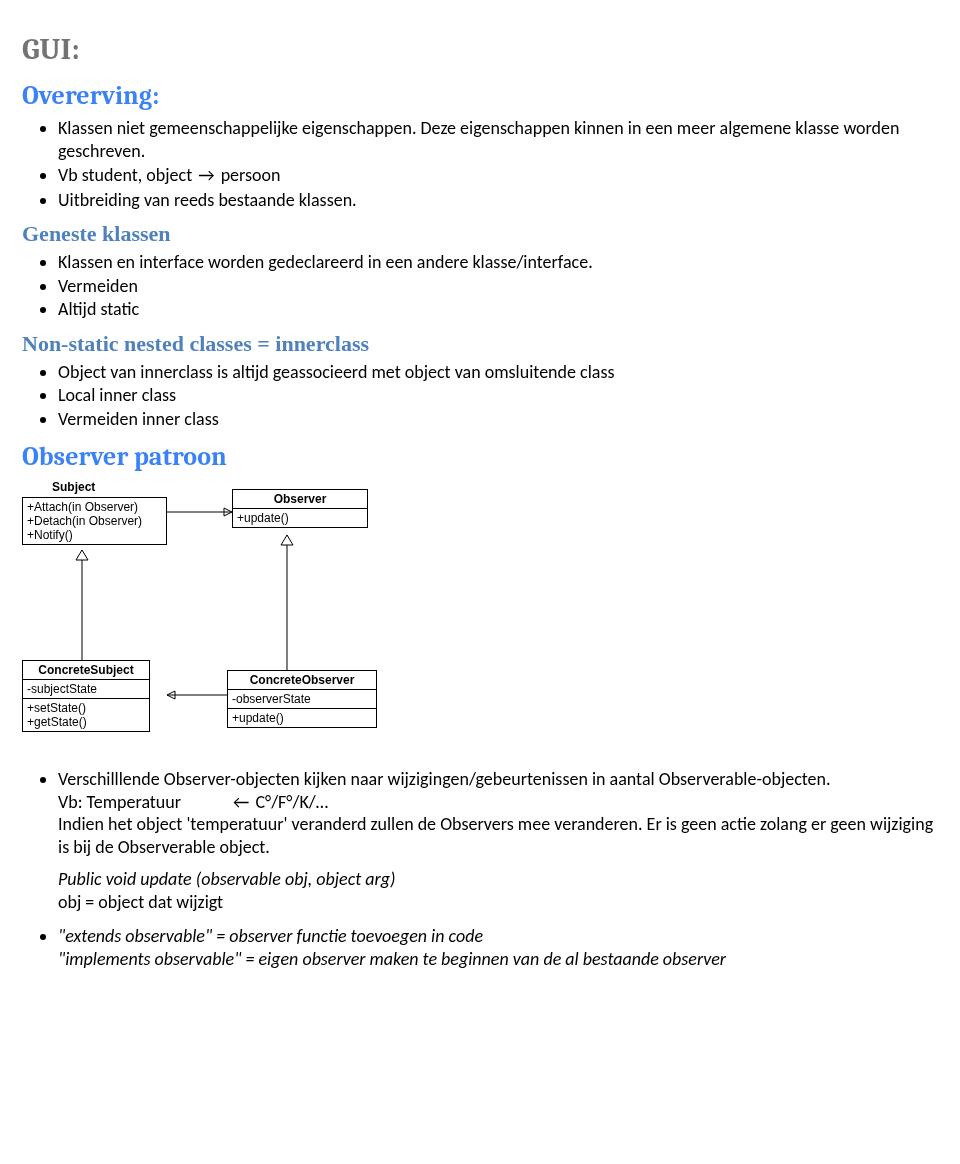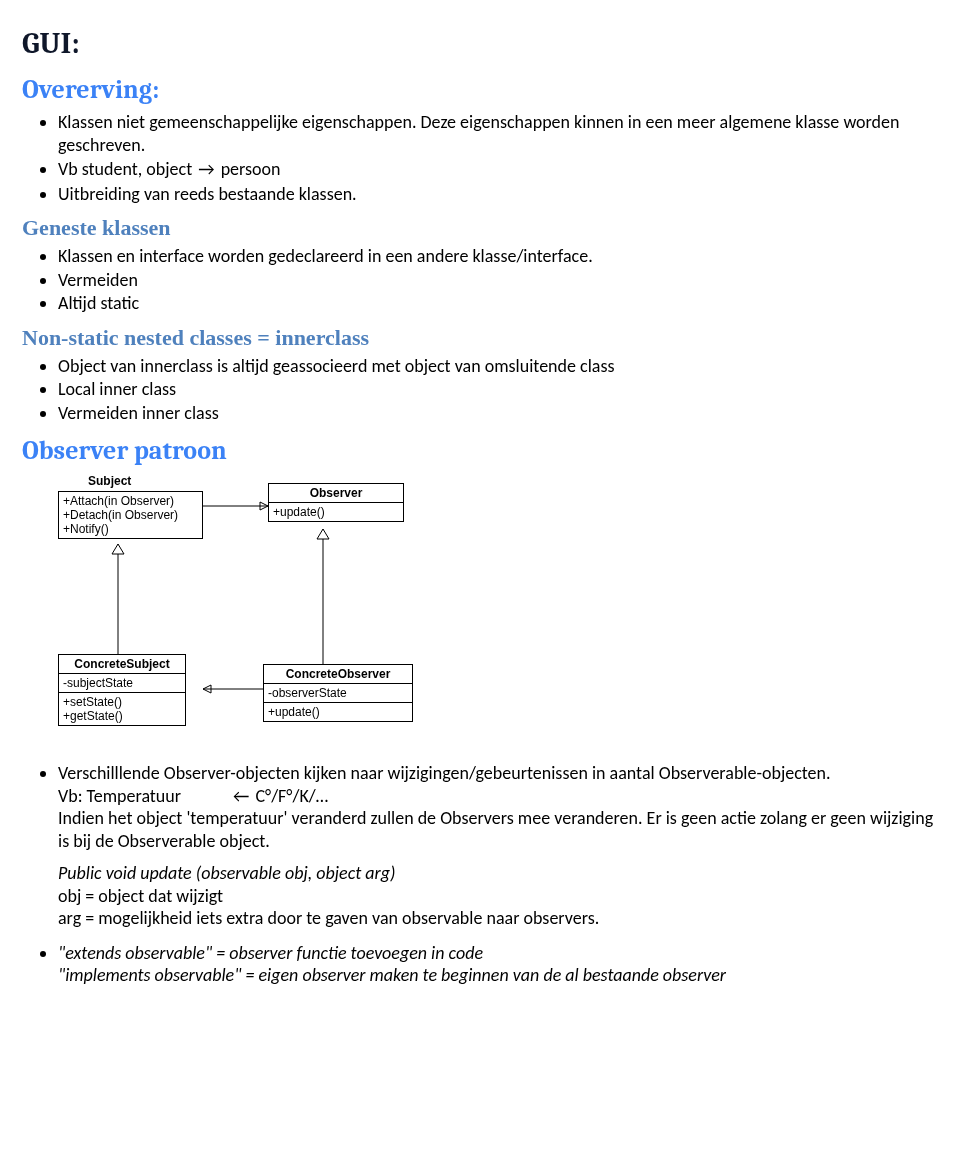--- a/index.html
+++ b/index.html
@@ -6,35 +6,35 @@
   html, body { margin: 0; padding: 0; }
   body {
     width: 960px;
     min-height: 1164px;
     background: #ffffff;
     font-family: Calibri, "Segoe UI", Arial, sans-serif;
     color: #000;
     padding: 14px 22px 24px;
   }
 
-  .h1 { font-family: Cambria, Georgia, serif; font-size: 30px; font-weight: 700; color: #0f172a; margin: 12px 0 14px 0; }
+  .h1 { font-family: Cambria, Georgia, serif; font-size: 30px; font-weight: 700; color: #737373; margin: 18px 0 14px 0; }
   .h2 { font-family: Cambria, Georgia, serif; font-size: 26px; font-weight: 700; color: #3b82f6; margin: 12px 0 6px 0; }
   .h3 { font-family: Liberation Serif, serif; font-size: 22px; font-weight: 700; color: #4f81bd; margin: 10px 0 4px 0; }
 
   ul.outer { margin: 0 0 6px 36px; padding: 0; }
   ul.outer li { font-size: 18px; margin: 2px 0; line-height: 1.25; }
   ul.outer li.tight { margin: 1px 0; }
 
   .arrow { padding: 0 2px; }
   .gap { width: 50px; display:inline-block; }
   .italic { font-style: italic; }
 
   
   .uml-wrap { margin: 8px 0 20px; }
-  .uml { width: 450px; height: 268px; position: relative; margin-left: 36px; }
+  .uml { width: 450px; height: 268px; position: relative; }
   .uml .box {
     position: absolute; border: 1px solid #000; background: #fff;
     font-family: Arial, Helvetica, sans-serif; font-size: 12px;
   }
   .uml .box .sec { border-top: 1px solid #000; padding: 2px 4px; }
   .uml .box .title { font-weight: 700; padding: 2px 4px; text-align: center; }
   .uml .label { position: absolute; font-family: Arial, sans-serif; font-size: 12px; font-weight: 700; }
   .uml svg { position: absolute; left: 0; top: 0; }
 
   
@@ -129,19 +129,18 @@
 </div>
 
 <ul class="outer block2">
   <li>
     <span>Verschilllende Observer-objecten kijken naar wijzigingen/gebeurtenissen in aantal Observerable-objecten.</span><br>
     <span>Vb: Temperatuur</span><span class="gap"></span><span class="arrow">←</span><span> C°/F°/K/…</span><br>
     <span>Indien het object 'temperatuur' veranderd zullen de Observers mee veranderen. Er is geen actie zolang er geen wijziging is bij de Observerable object.</span>
     <div style="height:10px;"></div>
     <span class="italic">Public void update (observable obj, object arg)</span><br>
     <span>obj = object dat wijzigt</span><br>
-    <span>arg = mogelijkheid iets extra door te gaven van observable naar observers.</span>
   </li>
   <li style="margin-top:12px;">
     <span class="italic">"extends observable" = observer functie toevoegen in code</span><br>
     <span class="italic">"implements observable" = eigen observer maken te beginnen van de al bestaande observer</span>
   </li>
 </ul>
 
 </body></html>

